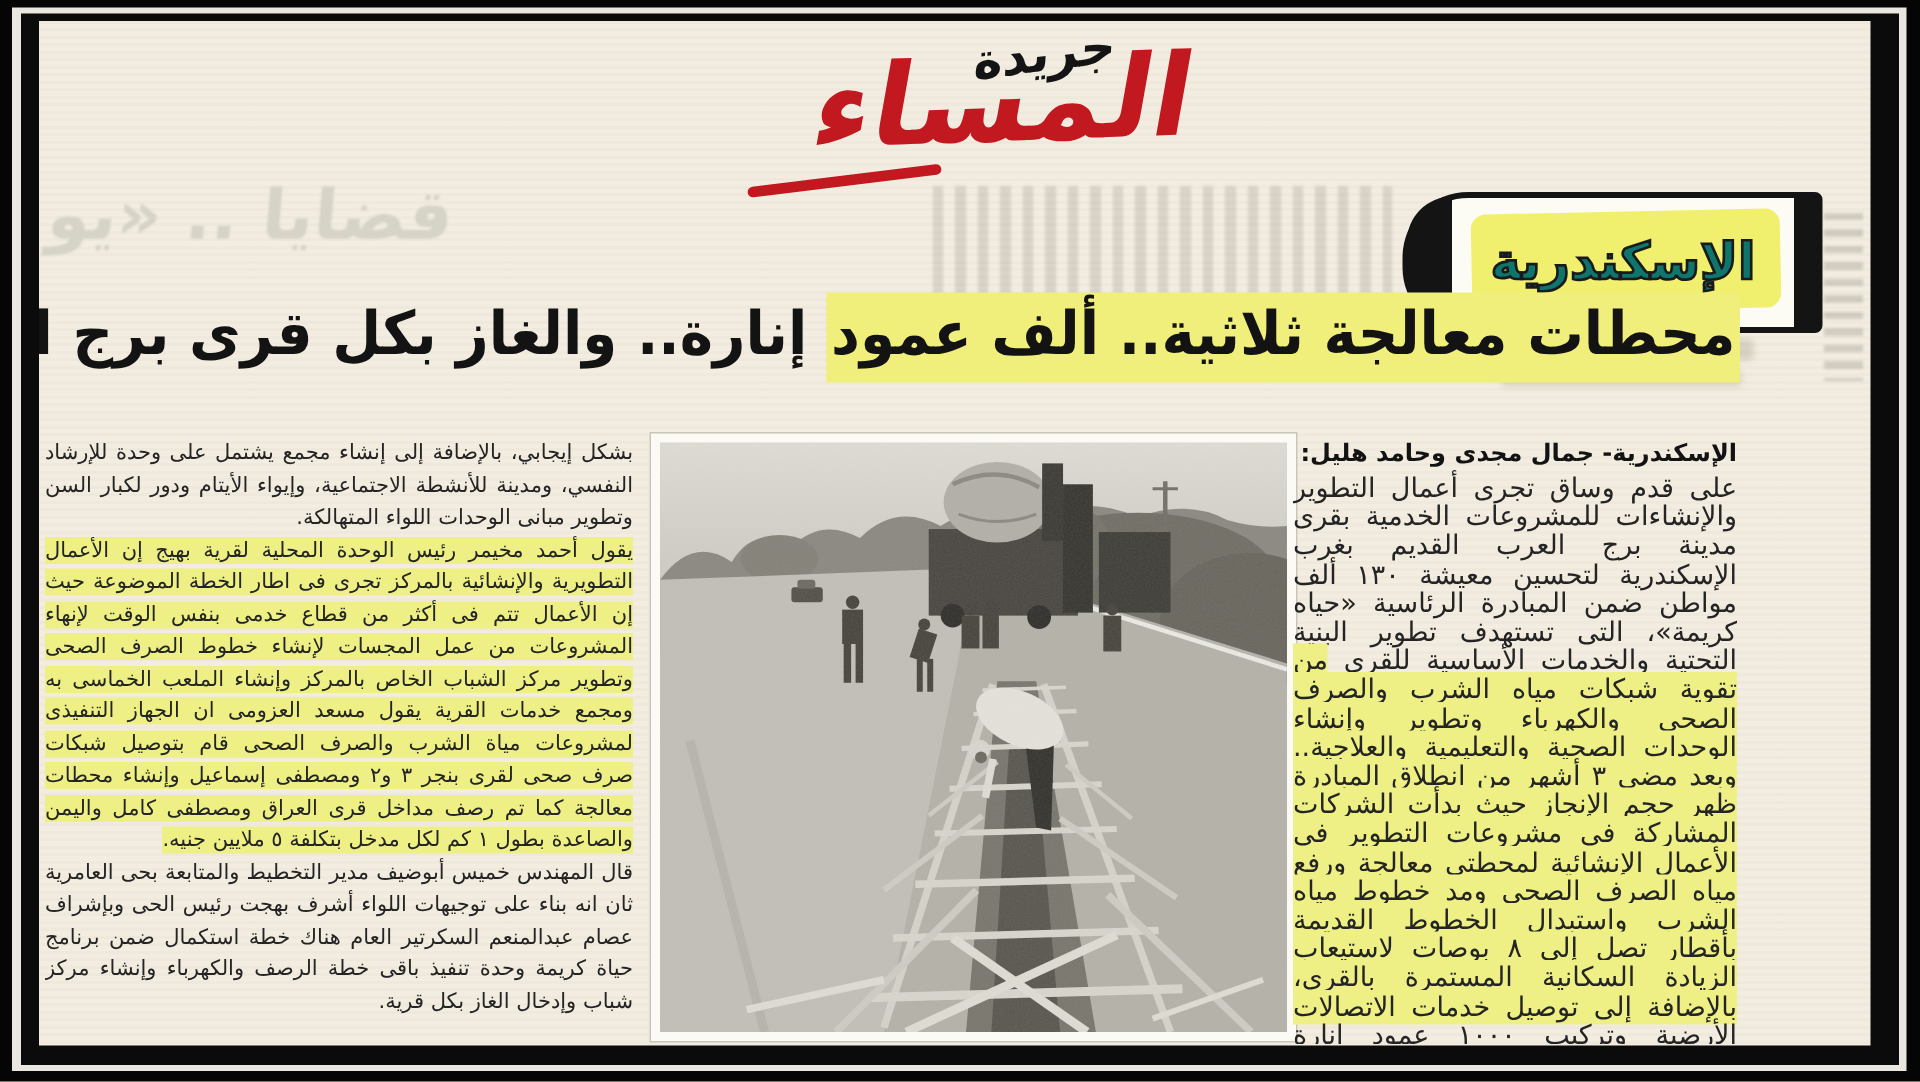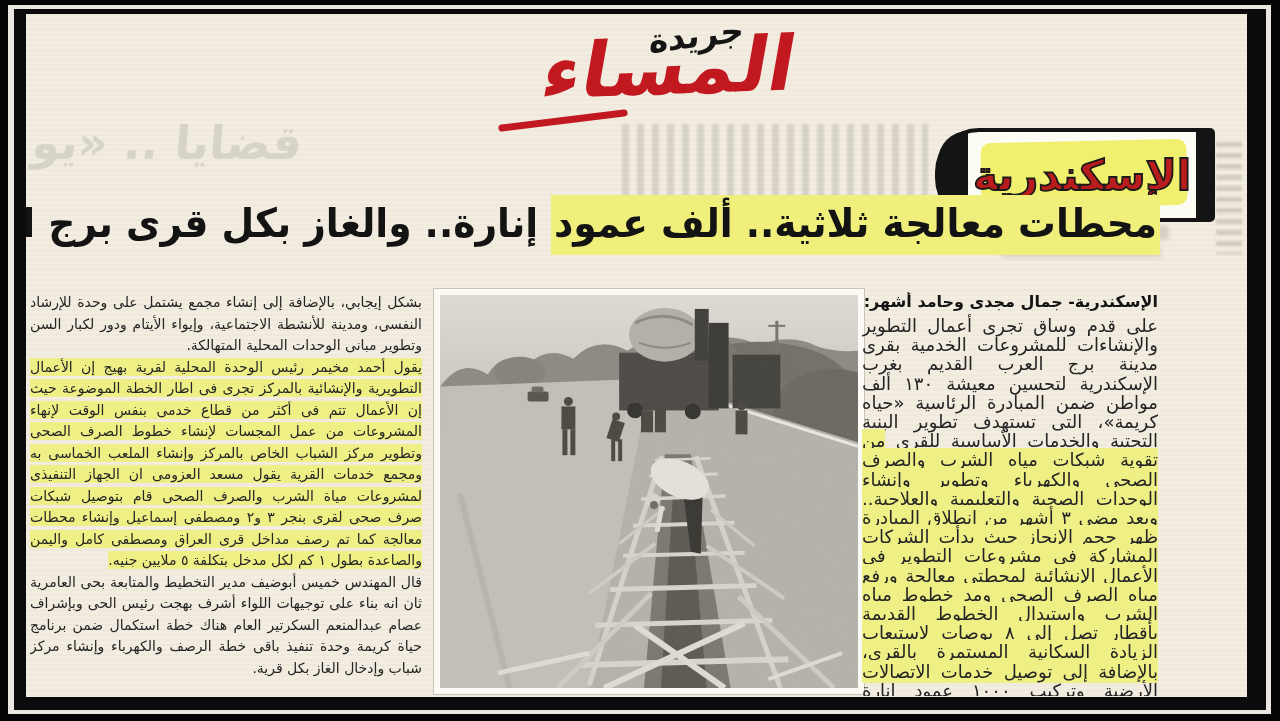--- a/index.html
+++ b/index.html
@@ -54,21 +54,21 @@
     background:#fcfbf4;border:4px solid #141414;border-radius:44px 5px 5px 44px;
   }
   .section-cap{position:absolute;left:-1px;top:-1px;bottom:-1px;width:30px;background:#141414;border-radius:40px 0 0 40px;}
   .section-bar{position:absolute;right:-1px;top:-1px;bottom:-1px;width:16px;background:#141414;}
   .section-yellow{
     position:absolute;left:42px;right:24px;top:9px;bottom:11px;background:#f0f06e;
     border-radius:10px;transform:rotate(-1.2deg);
   }
   .section-label{
     position:absolute;left:36px;right:22px;top:0;bottom:0;display:flex;align-items:center;justify-content:center;
-    font-size:42px;font-weight:bold;color:#b91c1c;-webkit-text-stroke:1.8px #1a1a1a;direction:rtl;
+    font-size:34px;font-weight:bold;color:#0f766e;-webkit-text-stroke:1.8px #1a1a1a;direction:rtl;
   }
   
   .headline{
     position:absolute;top:186px;right:87px;margin:0;direction:rtl;white-space:nowrap;
     font-size:40px;font-weight:bold;color:#131313;transform:scaleX(.94);transform-origin:100% 50%;
   }
   .headline-hl{background:#f0ef7c;color:inherit;padding:5px 3px 9px;}
   
   .photo{
     position:absolute;left:407px;top:274px;width:432px;height:407px;box-sizing:border-box;
@@ -203,23 +203,23 @@
       <path d="M252,258 L244,196 L264,198 L262,260 Z" fill="#31302b"></path>
       <ellipse cx="241" cy="185" rx="31" ry="18" fill="#e6e3dc" transform="rotate(24 241 185)"></ellipse>
       <circle cx="214" cy="206" r="7" fill="#d9d6cf"></circle>
       <circle cx="215" cy="211" r="4" fill="#6b6860"></circle>
       <line x1="223" y1="212" x2="218" y2="238" stroke="#e0ddd6" stroke-width="5"></line>
       <rect width="420" height="395" filter="url(#grain)"></rect>
     </svg>
   </div>
 
   <div class="col col-right">
-    <p class="byline">الإسكندرية- جمال مجدى وحامد أشهر:</p>
+    <p class="byline">الإسكندرية- جمال مجدى وحامد هليل:</p>
     <p class="body"><span>على قدم وساق تجرى أعمال التطوير والإنشاءات للمشروعات الخدمية بقرى مدينة برج العرب القديم بغرب الإسكندرية لتحسين معيشة ١٣٠ ألف مواطن ضمن المبادرة الرئاسية «حياه كريمة»، التى تستهدف تطوير البنية التحتية والخدمات الأساسية للقرى </span><mark class="hl">من تقوية شبكات مياه الشرب والصرف الصحى والكهرباء وتطوير وإنشاء الوحدات الصحية والتعليمية والعلاجية.. وبعد مضى ٣ أشهر من انطلاق المبادرة ظهر حجم الإنجاز حيث بدأت الشركات المشاركة فى مشروعات التطوير فى الأعمال الإنشائية لمحطتى معالجة ورفع مياه الصرف الصحى ومد خطوط مياه الشرب واستبدال الخطوط القديمة بأقطار تصل إلى ٨ بوصات لاستيعاب الزيادة السكانية المستمرة بالقري، بالإضافة إلى توصيل خدمات الاتصالات </mark><span>الأرضية وتركيب ١٠٠٠ عمود إنارة بالطرق الخدمية الخارجية والفرعية والداخلية للقرى بعد رصفها وربطها ببعضها البعض والطرق الرئيسية لتسهيل حركة المواطنين عليها. وإحلال وتجديد الوحدات المحلية بالقرى لرفع كفاءتها وكذلك إنشاء مركز خدمات مطور للخدمات الحكومية وتطوير مراكز الشباب وإنشاء ملاعب خماسية لتكون متنفساً للشباب وتوظيف طاقتهم</span></p>
   </div>
 
   <div class="col col-left">
-    <p class="body">بشكل إيجابي، بالإضافة إلى إنشاء مجمع يشتمل على وحدة للإرشاد النفسي، ومدينة للأنشطة الاجتماعية، وإيواء الأيتام ودور لكبار السن وتطوير مبانى الوحدات المحلية المتهالكة.</p>
+    <p class="body">بشكل إيجابي، بالإضافة إلى إنشاء مجمع يشتمل على وحدة للإرشاد النفسي، ومدينة للأنشطة الاجتماعية، وإيواء الأيتام ودور لكبار السن وتطوير مبانى الوحدات اللواء المتهالكة.</p>
     <p class="body"><mark class="hl">يقول أحمد مخيمر رئيس الوحدة المحلية لقرية بهيج إن الأعمال التطويرية والإنشائية بالمركز تجرى فى اطار الخطة الموضوعة حيث إن الأعمال تتم فى أكثر من قطاع خدمى بنفس الوقت لإنهاء المشروعات من عمل المجسات لإنشاء خطوط الصرف الصحى وتطوير مركز الشباب الخاص بالمركز وإنشاء الملعب الخماسى به ومجمع خدمات القرية يقول مسعد العزومى ان الجهاز التنفيذى لمشروعات مياة الشرب والصرف الصحى قام بتوصيل شبكات صرف صحى لقرى بنجر ٣ و٢ ومصطفى إسماعيل وإنشاء محطات معالجة كما تم رصف مداخل قرى العراق ومصطفى كامل واليمن والصاعدة بطول ١ كم لكل مدخل بتكلفة ٥ ملايين جنيه.</mark></p>
     <p class="body">قال المهندس خميس أبوضيف مدير التخطيط والمتابعة بحى العامرية ثان انه بناء على توجيهات اللواء أشرف بهجت رئيس الحى وبإشراف عصام عبدالمنعم السكرتير العام هناك خطة استكمال ضمن برنامج حياة كريمة وحدة تنفيذ باقى خطة الرصف والكهرباء وإنشاء مركز شباب وإدخال الغاز بكل قرية.</p>
   </div>
 
 </div>
 
 </body></html>

